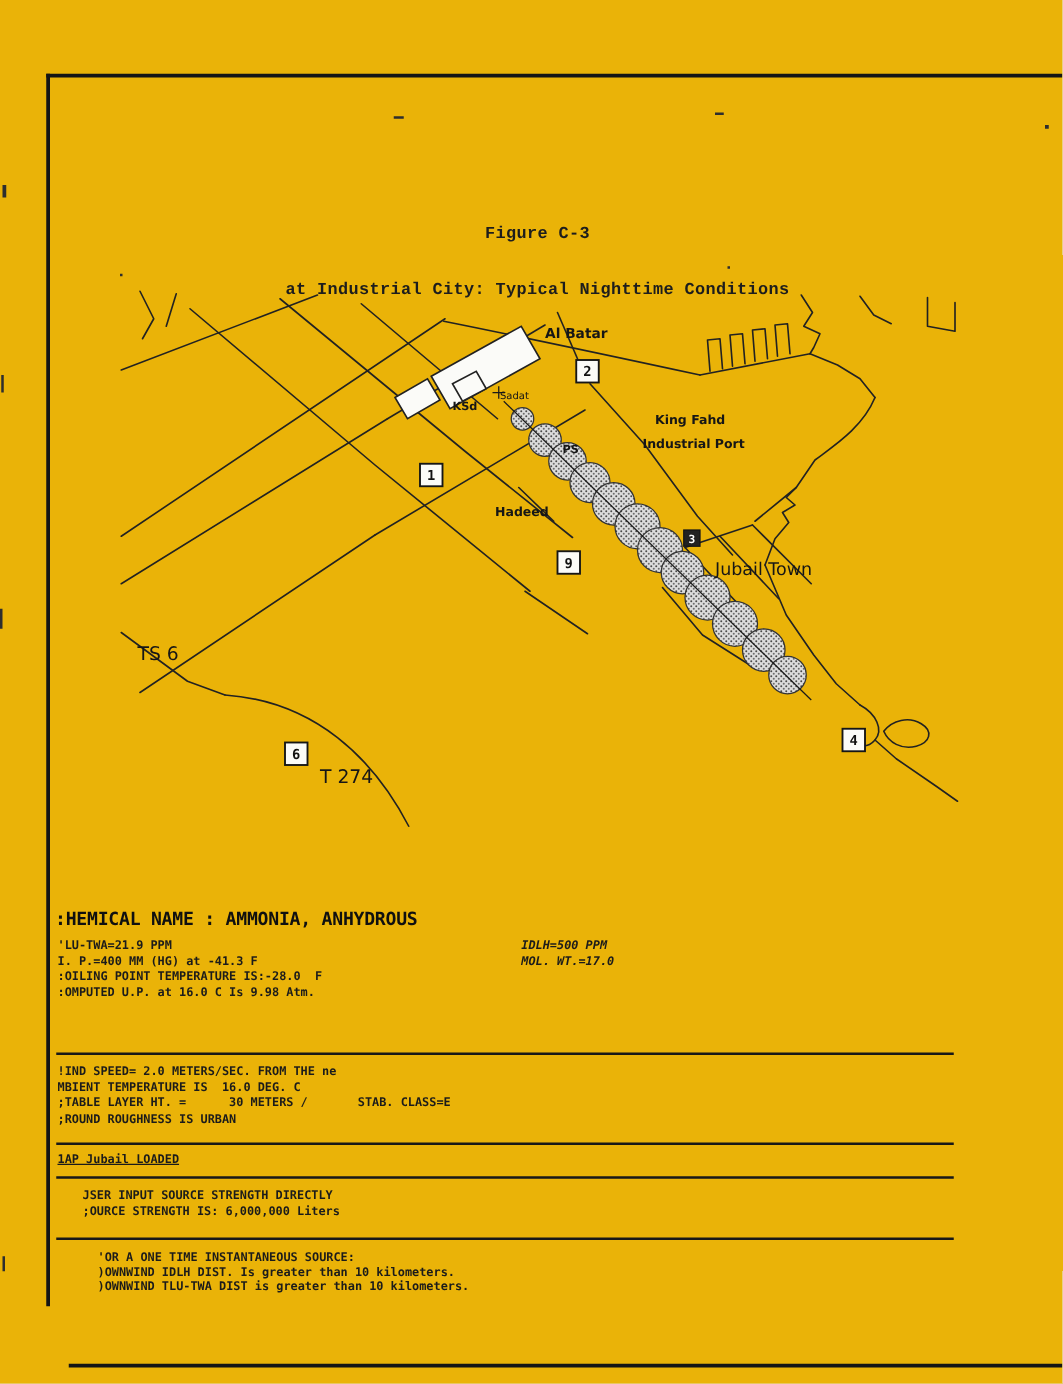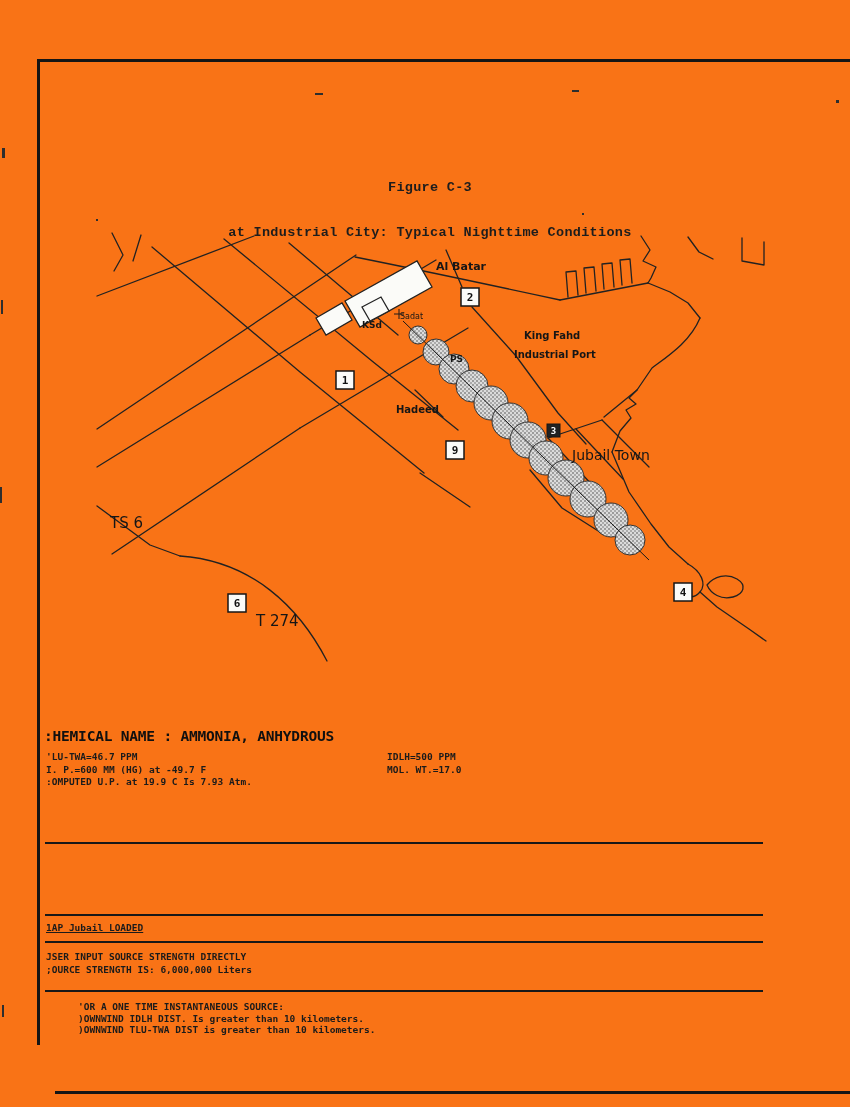--- a/index.html
+++ b/index.html
@@ -1,32 +1,32 @@
 <!DOCTYPE html>
 <html><head>
 <meta charset="utf-8">
 <style>
   html,body{margin:0;padding:0;background:#e8e8e4;}
-  #page{position:relative;width:850px;height:1107px;background:#f97316;overflow:hidden;
+  #page{position:relative;width:850px;height:1107px;background:#eab308;overflow:hidden;
         font-family:"DejaVu Sans Mono",monospace;color:#1b1b1b;}
   .border{position:absolute;background:#151515;}
   .artifact{position:absolute;background:#2e2e2e;}
 
   
   .title{position:absolute;left:45px;top:150px;width:770px;text-align:center;
          font-family:"Liberation Mono",monospace;font-weight:700;font-size:13.5px;
          line-height:15px;letter-spacing:.3px;color:#1d1d1d;white-space:pre;}
 
   
   .chem-header{position:absolute;left:44px;top:728px;
          font:700 14.5px "DejaVu Sans Mono",monospace;color:#101010;letter-spacing:-.2px;text-align:center;}
   .blk{position:absolute;left:46px;font:700 9.5px "DejaVu Sans Mono",monospace;color:#1b1b1b;}
   .blk .ln{height:12.5px;line-height:12.5px;white-space:pre;}
   .b5 .ln{height:11.5px;line-height:11.5px;margin-left:32px;}
-  .rcol{position:absolute;left:341px;white-space:pre;}
+  .rcol{position:absolute;left:371px;white-space:pre;font-style:italic;}
   .rule{position:absolute;left:45px;width:718px;height:2px;background:#181818;}
 
   
   #map{position:absolute;left:0;top:0;pointer-events:none;}
   .road{fill:none;stroke:#222;stroke-width:1.3;stroke-linecap:round;stroke-linejoin:round;}
   .plot{fill:#fbfbf8;stroke:#222;stroke-width:1.3;}
   .axis{fill:none;stroke:#1a1a1a;stroke-width:1;}
   .cloud{fill:url(#stip);stroke:#333;stroke-width:1;}
   .mbox{fill:#fbfbf8;stroke:#161616;stroke-width:1.5;}
   .mbox-dark{fill:#222;stroke:#161616;stroke-width:1;}
@@ -176,39 +176,46 @@
     <text class="m-lbl fs15" x="110" y="528">TS 6</text>
     <text class="m-lbl fs15" x="256" y="626">T 274</text>
     <text class="m-lbl fs9b" x="362" y="328">KSd</text>
     <text class="m-lbl fs8" x="400" y="319">Sadat</text>
     <text class="m-lbl fs9b" x="450" y="362">PS</text>
   </svg>
 
   <div class="chem-header">:HEMICAL NAME : AMMONIA, ANHYDROUS</div>
 
   <div class="blk" style="top:751px;">
-    <div class="ln">'LU-TWA=46.7 PPM</div>
-    <div class="ln">I. P.=600 MM (HG) at -49.7 F</div>
-    <div class="ln">:OMPUTED U.P. at 19.9 C Is 7.93 Atm.</div>
+    <div class="ln">'LU-TWA=21.9 PPM</div>
+    <div class="ln">I. P.=400 MM (HG) at -41.3 F</div>
+    <div class="ln">:OILING POINT TEMPERATURE IS:-28.0  F</div>
+    <div class="ln">:OMPUTED U.P. at 16.0 C Is 9.98 Atm.</div>
     <div class="rcol" style="top:0;">IDLH=500 PPM</div>
     <div class="rcol" style="top:12.5px;">MOL. WT.=17.0</div>
   </div>
 
   <div class="rule" style="top:842px;"></div>
 
+  <div class="blk" style="top:852px;">
+    <div class="ln">!IND SPEED= 2.0 METERS/SEC. FROM THE ne</div>
+    <div class="ln">MBIENT TEMPERATURE IS  16.0 DEG. C</div>
+    <div class="ln">;TABLE LAYER HT. =      30 METERS /       STAB. CLASS=E</div>
+    <div class="ln">;ROUND ROUGHNESS IS URBAN</div>
+  </div>
 
   <div class="rule" style="top:914px;"></div>
 
   <div class="blk" style="top:922px;text-decoration:underline;">
     <div class="ln">1AP Jubail LOADED</div>
   </div>
 
   <div class="rule" style="top:941px;"></div>
 
-  <div class="blk" style="top:951px;">
+  <div class="blk" style="top:951px;margin-left:20px;">
     <div class="ln">JSER INPUT SOURCE STRENGTH DIRECTLY</div>
     <div class="ln">;OURCE STRENGTH IS: 6,000,000 Liters</div>
   </div>
 
   <div class="rule" style="top:990px;"></div>
 
   <div class="blk b5" style="top:1001px;">
     <div class="ln">'OR A ONE TIME INSTANTANEOUS SOURCE:</div>
     <div class="ln">)OWNWIND IDLH DIST. Is greater than 10 kilometers.</div>
     <div class="ln">)OWNWIND TLU-TWA DIST is greater than 10 kilometers.</div>

